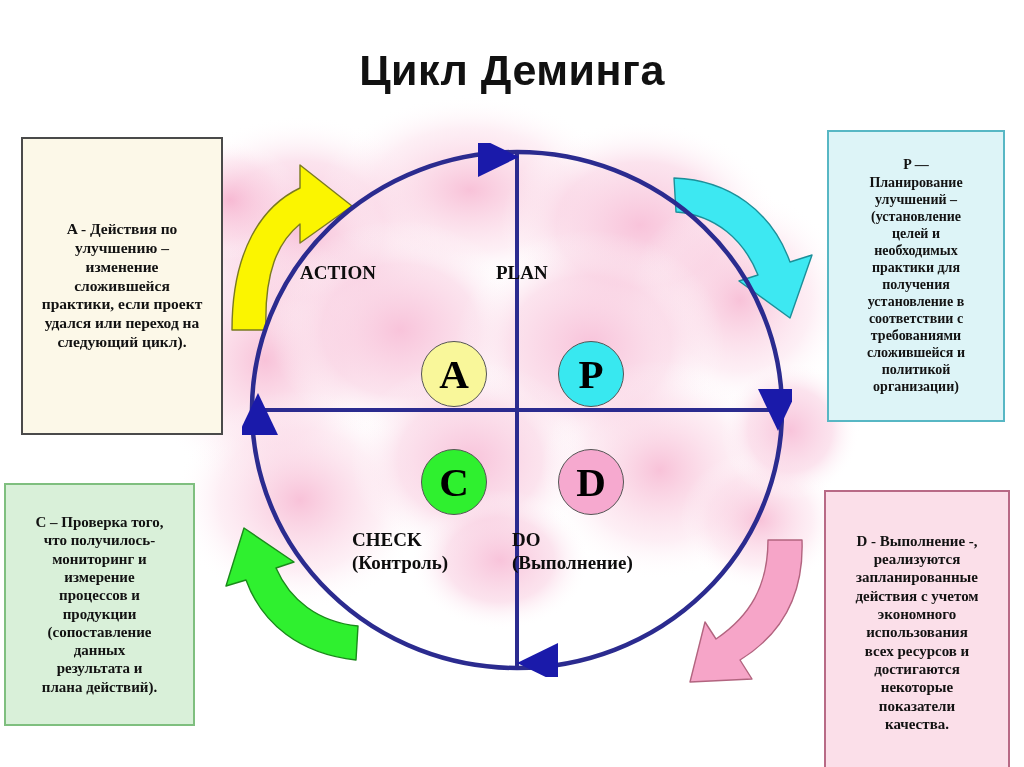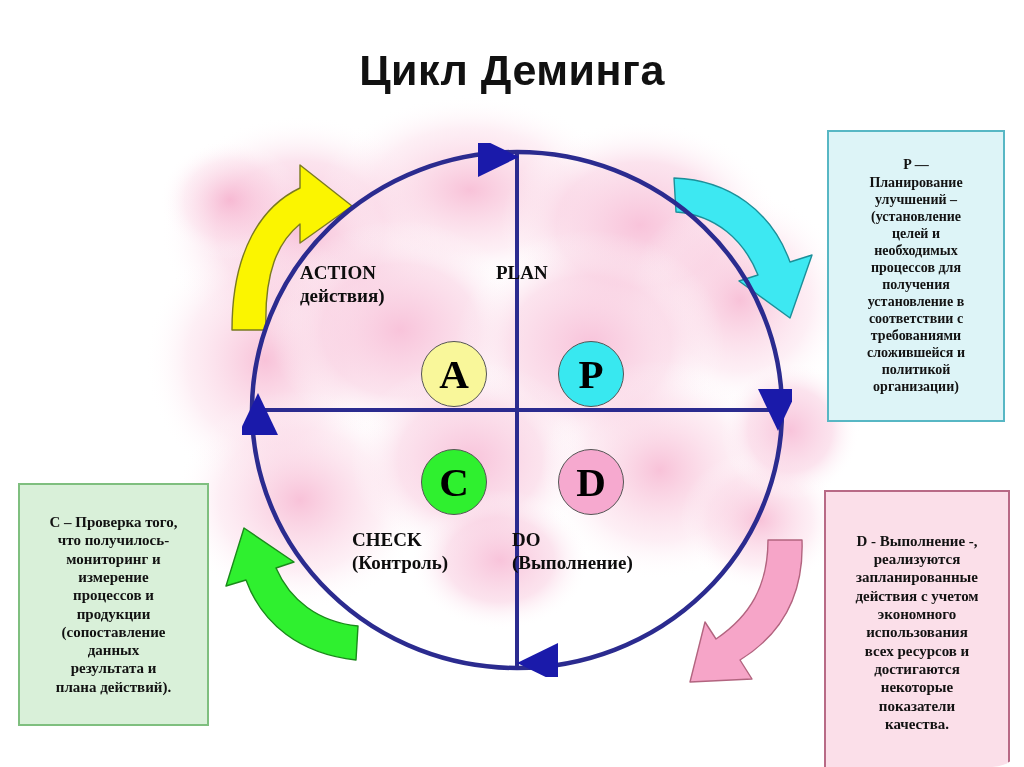--- a/index.html
+++ b/index.html
@@ -10,21 +10,20 @@
   }
   body {
     font-family: "Liberation Serif", "DejaVu Serif", serif;
   }
   #canvas {
     position: relative;
     width: 1024px;
     height: 767px;
     background: #ffffff;
     overflow: hidden;
-    border-radius: 32px;
   }
 
   
   #page-title {
     position: absolute;
     left: 0;
     top: 46px;
     width: 1024px;
     text-align: center;
     font-family: "Liberation Sans", "DejaVu Sans", sans-serif;
@@ -58,21 +57,21 @@
     padding: 6px 4px;
   }
   #box-plan {
     left: 827px; top: 130px; width: 178px; height: 292px;
     background: #ddf4f7;
     border: 2px solid #57b7c4;
     font-size: 14px;
     padding: 6px 3px;
   }
   #box-check {
-    left: 18px; top: 483px; width: 191px; height: 243px;
+    left: 4px; top: 483px; width: 191px; height: 243px;
     background: #d9f0d9;
     border: 2px solid #7fbf7f;
     font-size: 15px;
     padding: 5px 5px;
   }
   #box-do {
     left: 824px; top: 490px; width: 186px; height: 285px;
     background: #fbdfe9;
     border: 2px solid #b86a86;
     font-size: 15px;
@@ -194,21 +193,20 @@
 
     <polygon points="516,246 556,246 536,288" fill="#1a1aaa"></polygon>
 
     <polygon points="316,500 316,540 275,520" fill="#1a1aaa"></polygon>
 
     <polygon points="-4,292 36,292 16,250" fill="#1a1aaa"></polygon>
   </svg>
 
   <div class="quad-label" id="label-action">
     <span>ACTION</span>
-    <span class="sub">действия)</span>
   </div>
 
   <div class="quad-label" id="label-plan">
     <span>PLAN</span>
   </div>
 
   <div class="quad-label" id="label-do">
     <span>DO</span>
     <span class="sub">(Выполнение)</span>
   </div>
@@ -216,28 +214,37 @@
   <div class="quad-label" id="label-check">
     <span>CHECK</span>
     <span class="sub">(Контроль)</span>
   </div>
 
   <div class="bubble" id="bubble-a">A</div>
   <div class="bubble" id="bubble-p">P</div>
   <div class="bubble" id="bubble-c">C</div>
   <div class="bubble" id="bubble-d">D</div>
 
+  <div class="textbox" id="box-action">
+      <p>A - Действия по</p>
+      <p>улучшению –</p>
+      <p>изменение</p>
+      <p>сложившейся</p>
+      <p>практики, если проект</p>
+      <p>удался или переход на</p>
+      <p>следующий цикл).</p>
+    </div>
   <div class="textbox" id="box-plan">
       <p>P —</p>
       <p>Планирование</p>
       <p>улучшений –</p>
       <p>(установление</p>
       <p>целей и</p>
       <p>необходимых</p>
-      <p>процессов для</p>
+      <p>практики для</p>
       <p>получения</p>
       <p>установление в</p>
       <p>соответствии с</p>
       <p>требованиями</p>
       <p>сложившейся и</p>
       <p>политикой</p>
       <p>организации)</p>
     </div>
   <div class="textbox" id="box-check">
       <p>C – Проверка того,</p>

